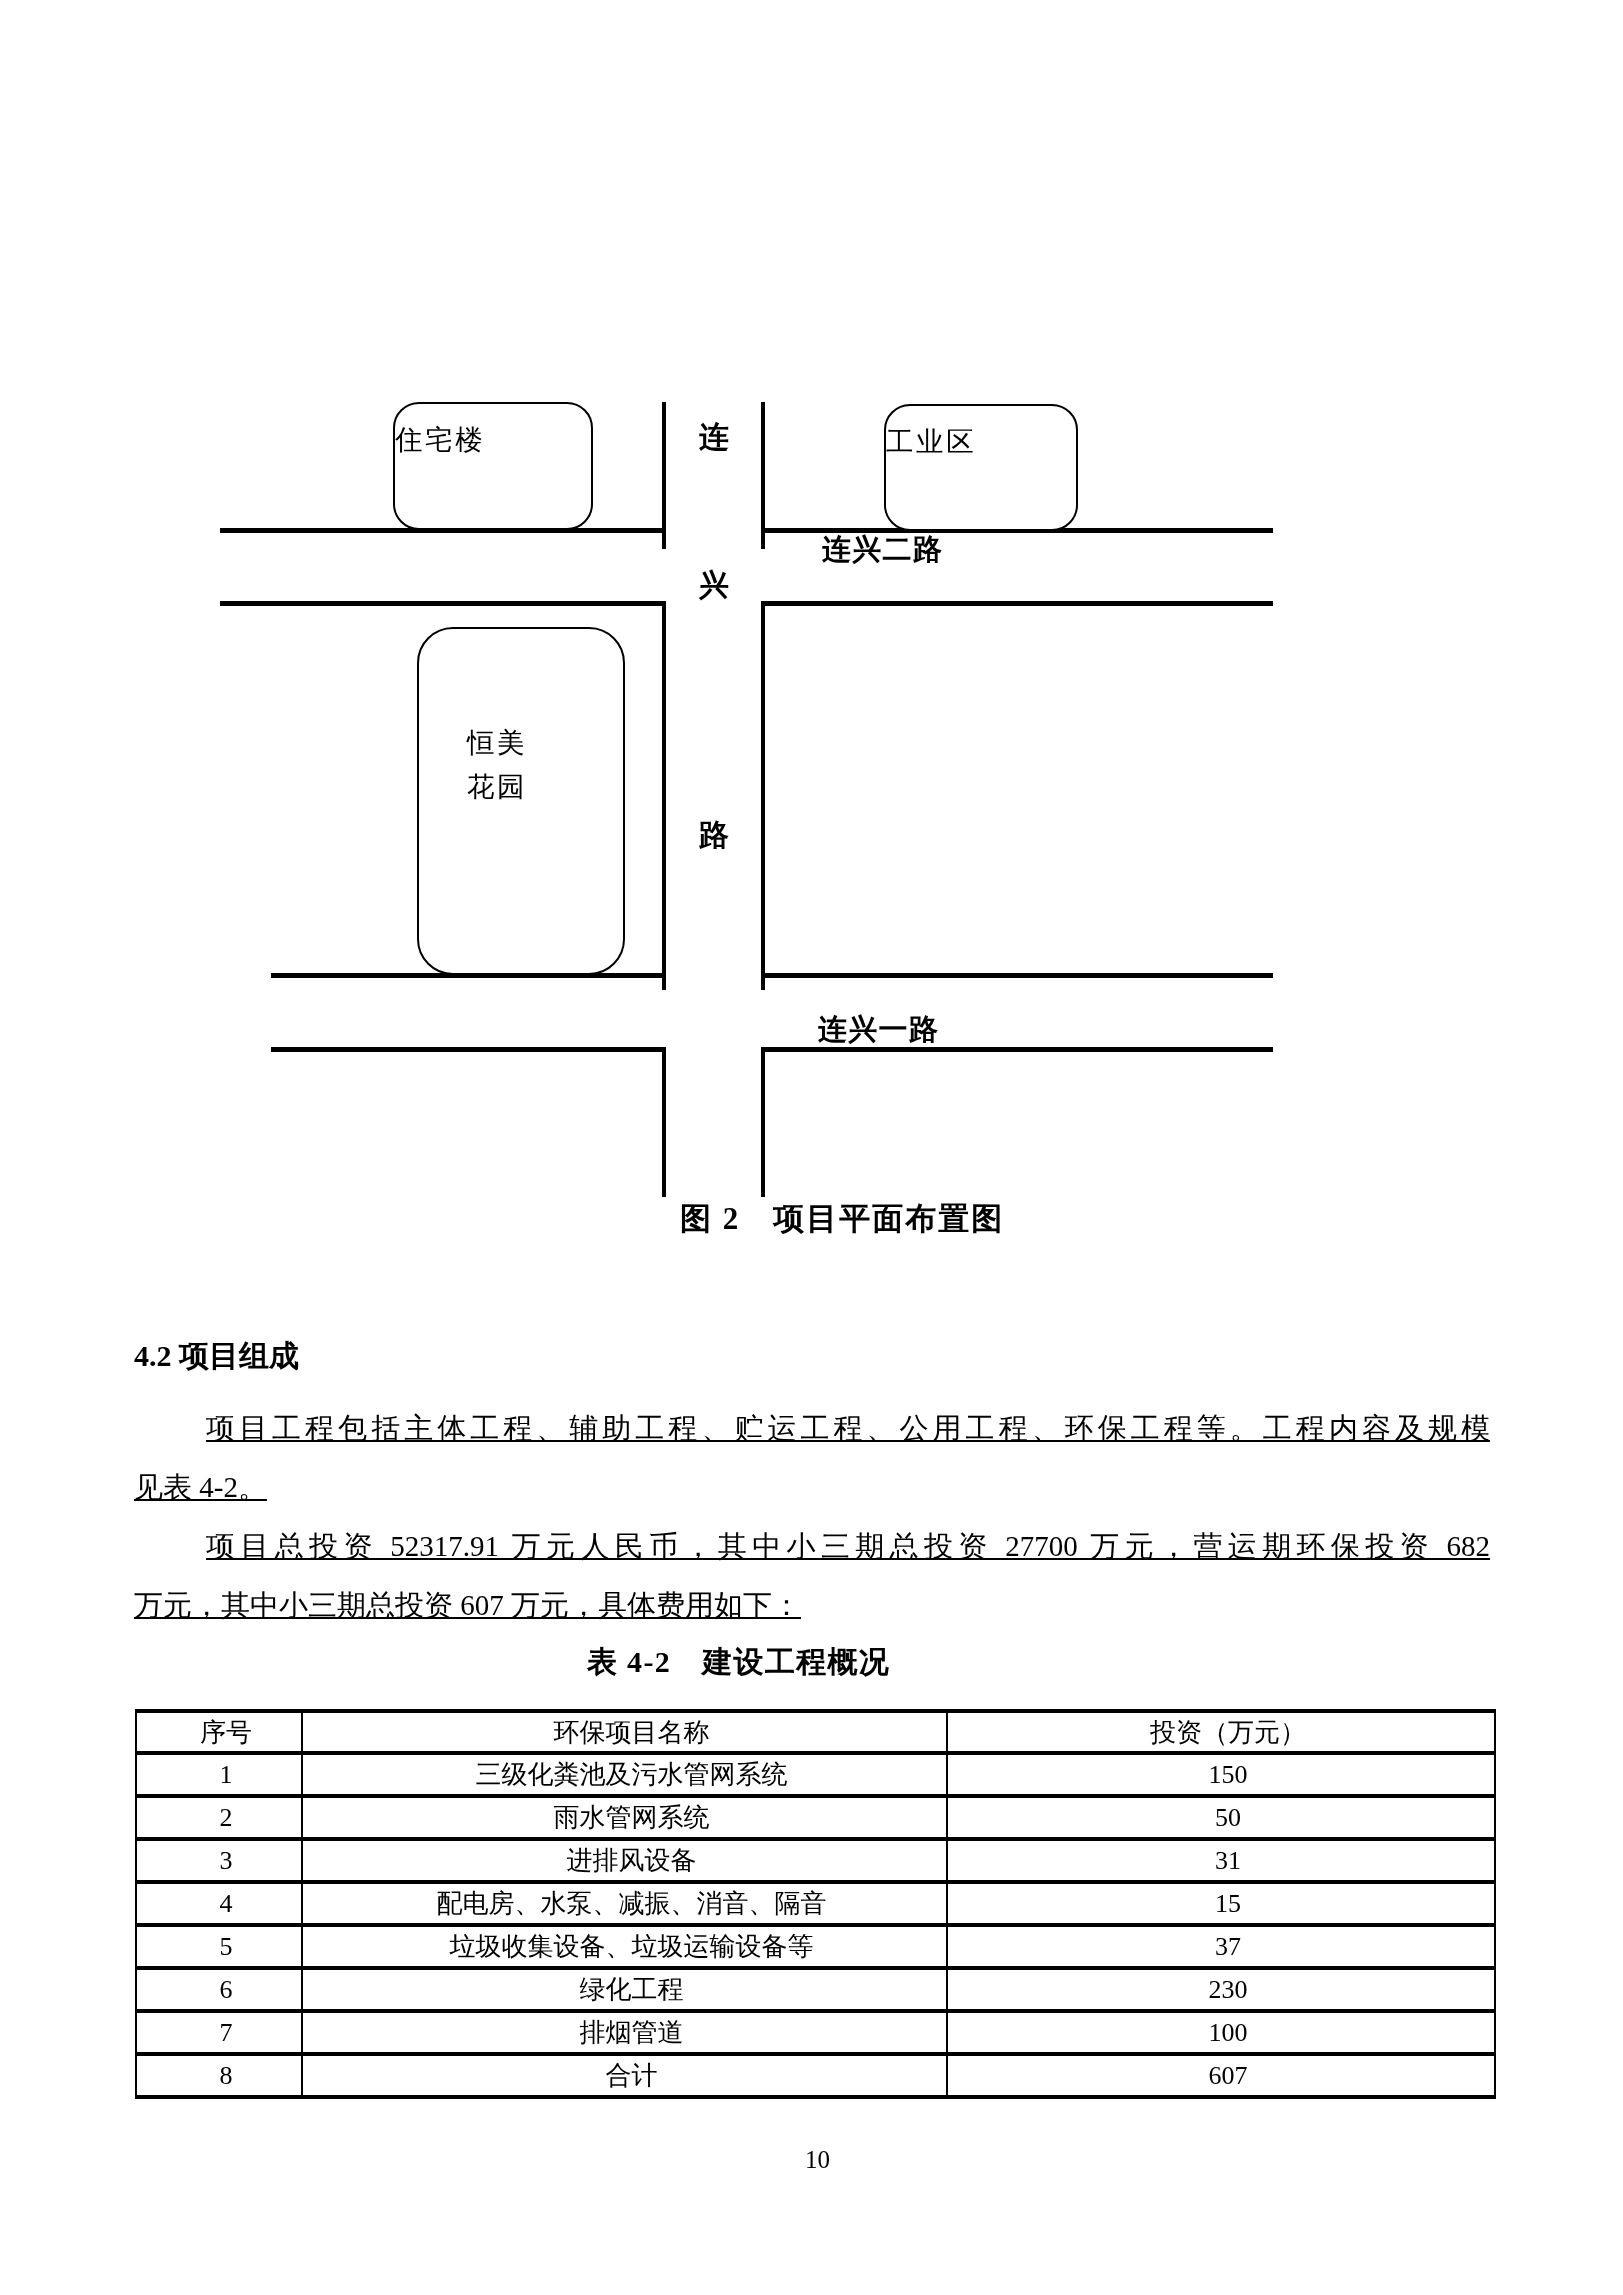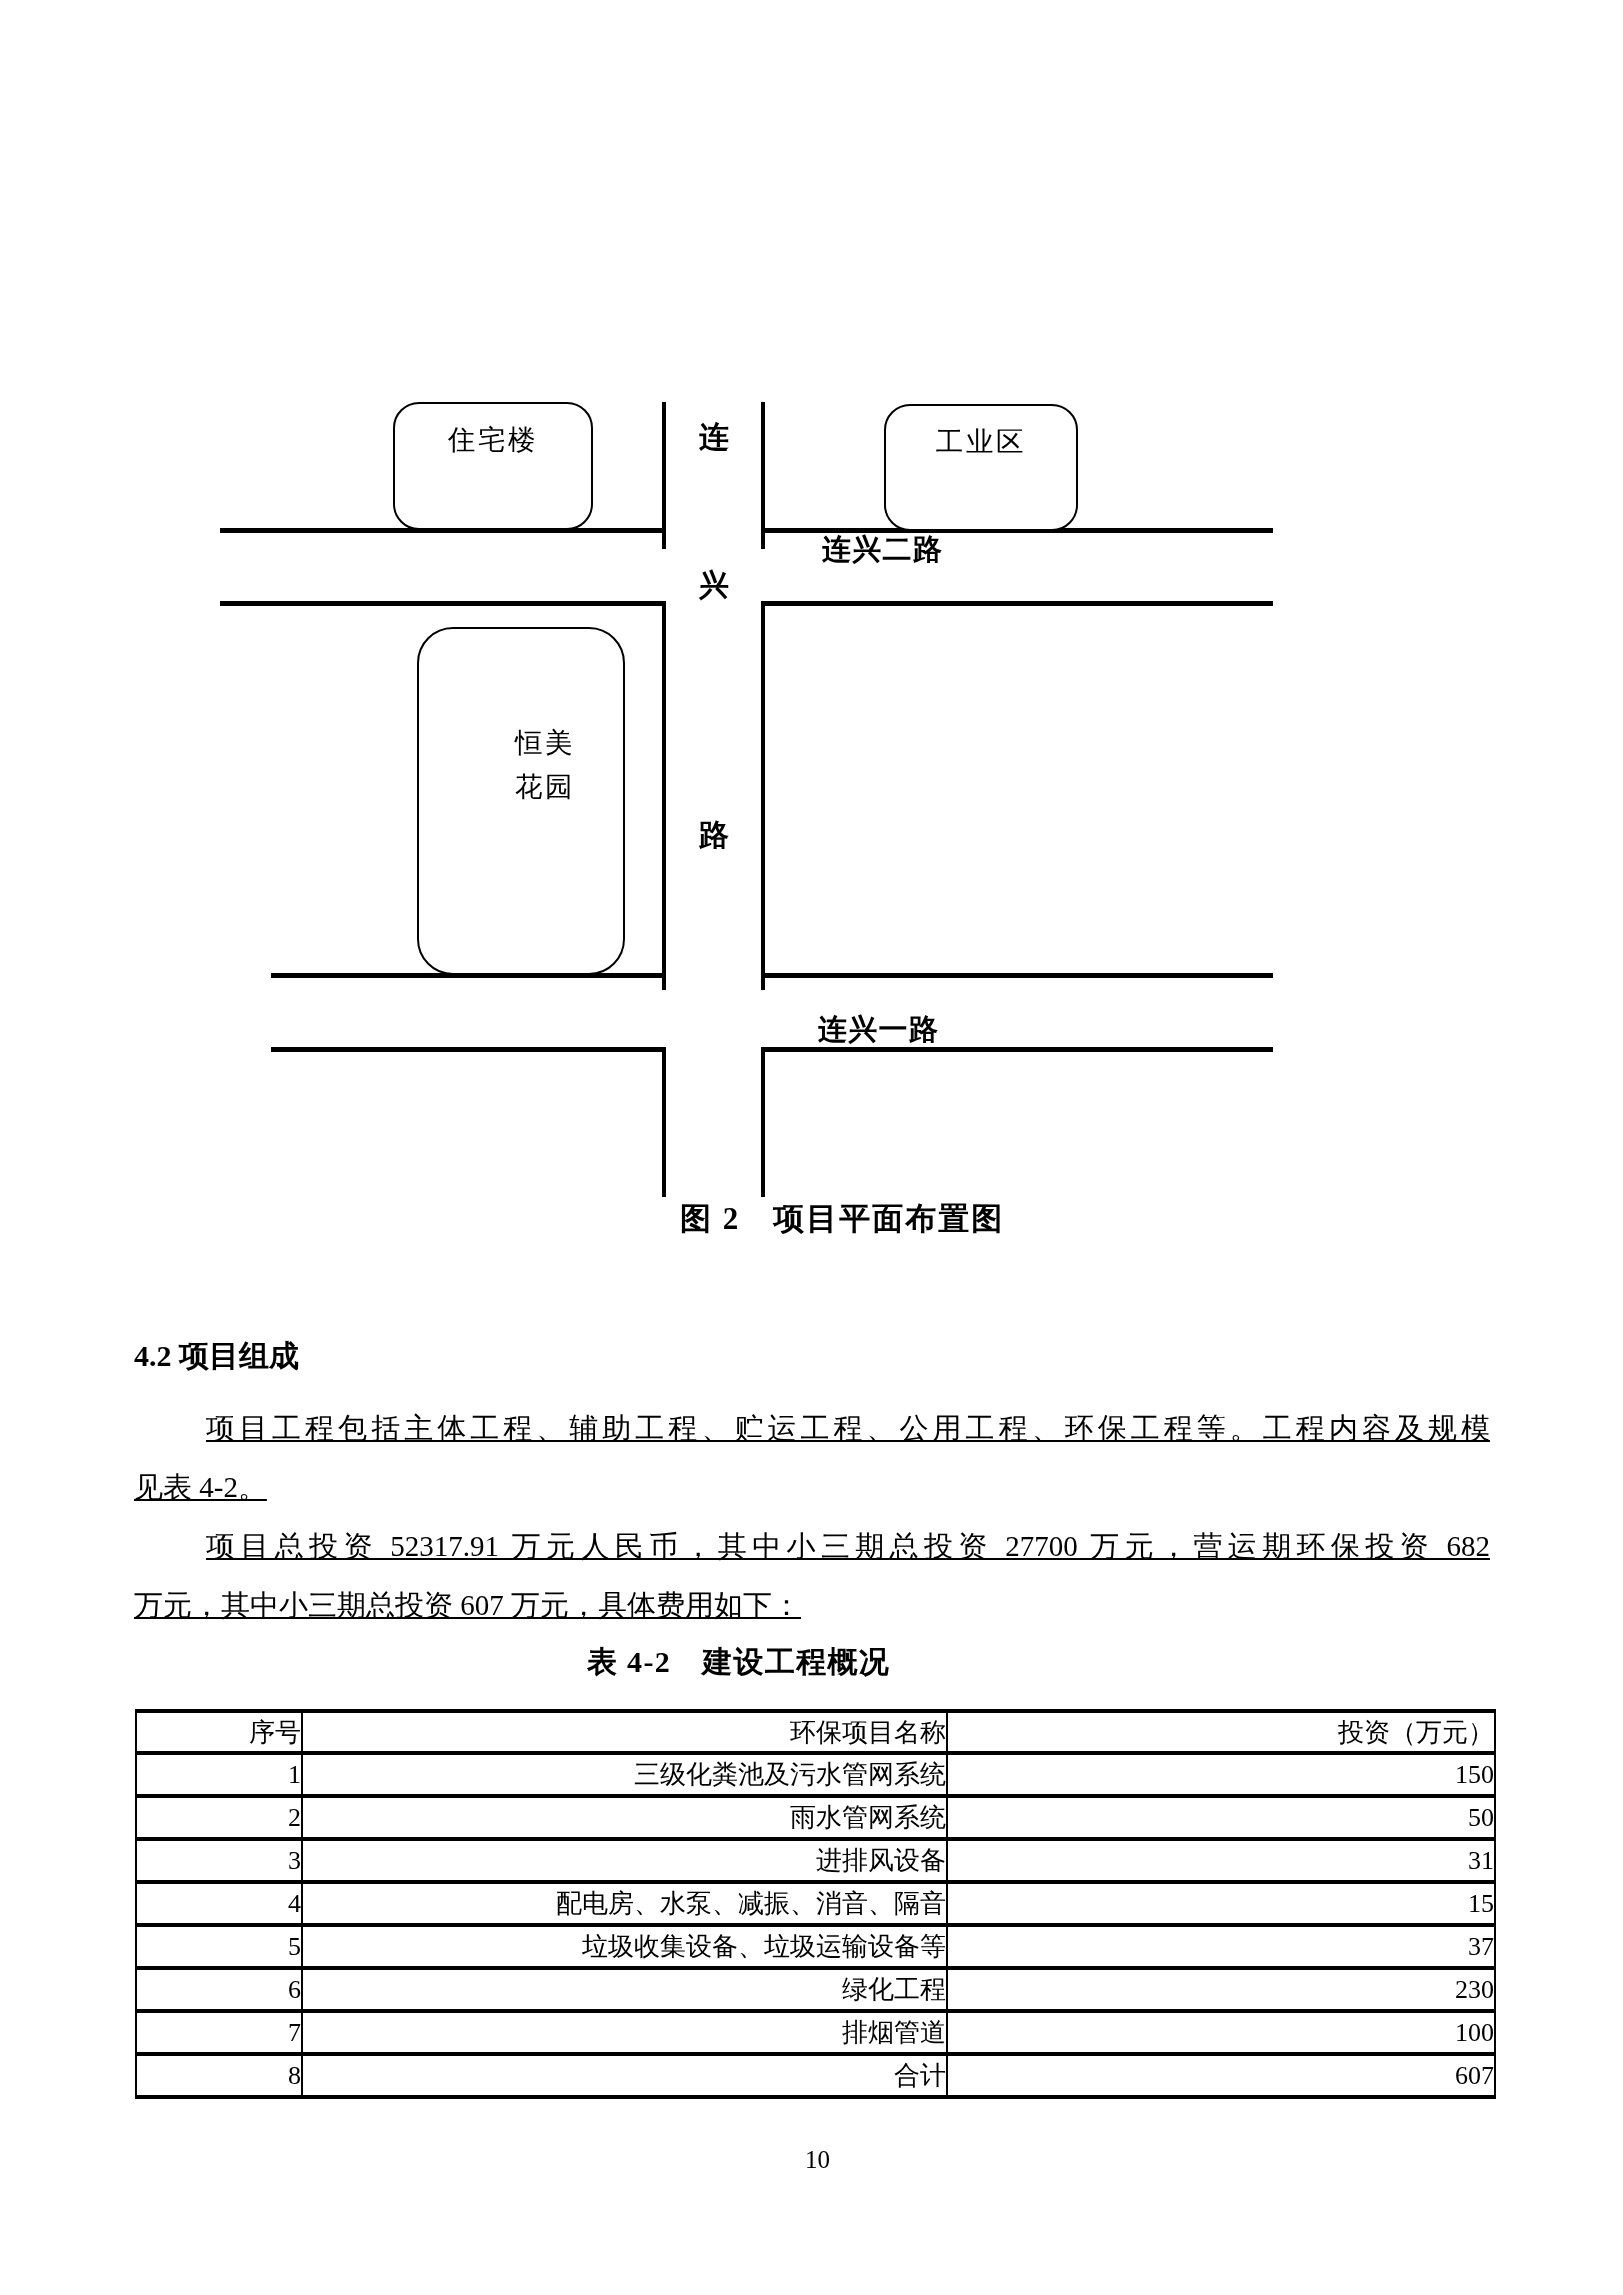--- a/index.html
+++ b/index.html
@@ -2,41 +2,41 @@
 <html style="font-size:10.5px"><head>
 <meta charset="utf-8">
 <style>
   html,body{margin:0;padding:0;background:#ffffff;}
   body{width:1623px;height:2295px;position:relative;overflow:hidden;
        font-family:"Liberation Serif","DejaVu Serif",serif;color:#000;}
   .abs{position:absolute;}
   
   .hline{position:absolute;height:4.6px;background:#000;}
   .vline{position:absolute;width:3.9px;background:#000;}
-  .dbox{position:absolute;border:2px solid #000;background:#fff;box-sizing:border-box;text-align:center;}
+  .dbox{position:absolute;border:2px solid #000;background:#fff;box-sizing:border-box;}
   .dbox-label{font-size:27.5px;line-height:30px;letter-spacing:2.6px;}
   .pad-top-sm{padding-top:21px;}
   .hengmei-label{padding-top:92px;font-size:27.5px;line-height:44px;letter-spacing:2.6px;}
   .lingfeng-label{padding-top:92px;font-size:30px;line-height:39px;font-weight:bold;letter-spacing:2px;}
   .road-char{position:absolute;left:685px;width:58px;text-align:center;
              font-size:30px;line-height:30px;font-weight:bold;}
   .road-name{position:absolute;font-size:29px;line-height:31px;font-weight:bold;letter-spacing:1.3px;}
   .fig-caption{position:absolute;left:680px;top:1202px;font-size:31px;line-height:34px;font-weight:bold;letter-spacing:2px;}
   
   .heading{position:absolute;left:134px;top:1314px;font-size:30px;line-height:34px;font-weight:bold;}
   .bline{position:absolute;left:134px;width:1356px;font-size:29px;line-height:37px;text-decoration:underline;}
   .jline{text-align:justify;text-align-last:justify;text-indent:72px;}
   .tbl-caption{position:absolute;left:565px;top:1645px;font-size:30px;line-height:34px;font-weight:bold;letter-spacing:1.3px;margin-left:22px;}
   
   .tbl-wrap{position:absolute;left:135px;top:1709px;}
   table.env{border-collapse:collapse;width:1359px;table-layout:fixed;}
   table.env th,table.env td{
       border-top:4.6px solid #000;border-bottom:4.6px solid #000;
       border-left:2.6px solid #000;border-right:2.6px solid #000;
-      font-size:26px;font-weight:normal;text-align:right;vertical-align:middle;
+      font-size:26px;font-weight:normal;text-align:center;vertical-align:middle;
       padding:0 0 0 14px;height:43px;box-sizing:border-box;}
   table.env tr.hdr th{height:42px;}
   .col-idx{width:166px;}
   .col-name{width:645px;}
   .col-inv{width:548px;}
   .page-num{position:absolute;left:0;top:2146px;width:1623px;text-align:center;font-size:25px;padding-left:6px;}
 </style>
 </head>
 <body>
 

